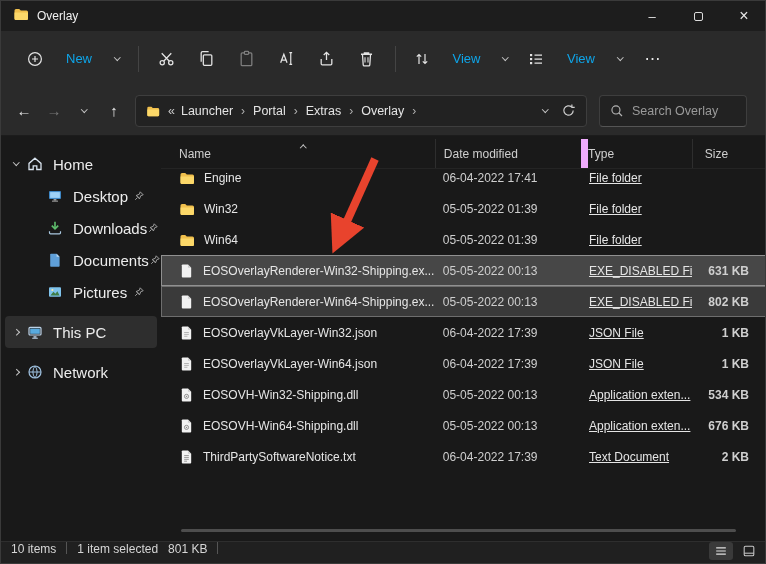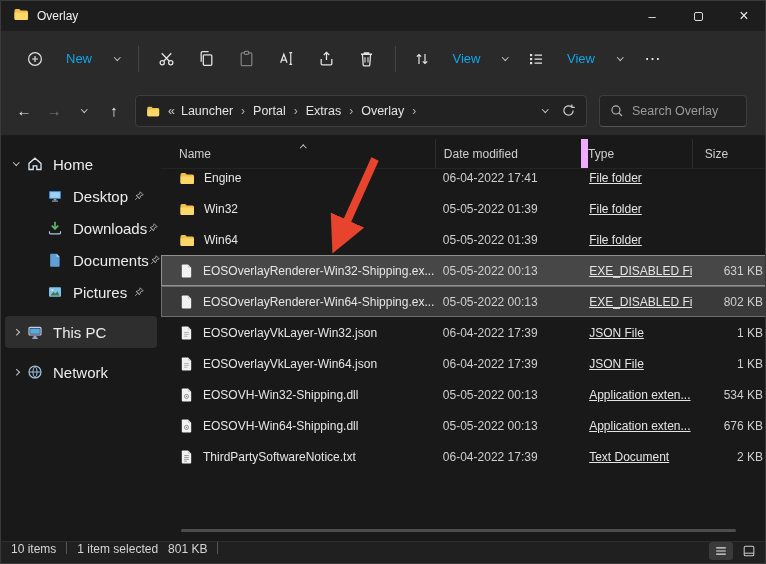--- a/index.html
+++ b/index.html
@@ -62,21 +62,21 @@
   .hc.date{width:148px;padding-left:8px;border-left:1px solid #2e2e2e;}
   .hc.type{width:112px;border-left:7px solid #f0abfc;}
   .hc.size{width:76px;padding-left:12px;border-left:1px solid #2e2e2e;}
   .sortcaret{position:absolute;left:140px;top:4px;}
   .rows{position:absolute;left:0;top:26px;width:606px;}
   .row{display:flex;align-items:center;height:31px;font-size:12px;color:#e6e6e6;overflow:hidden;}
   .cell{white-space:nowrap;overflow:hidden;}
   .cell.name{width:277px;padding-left:18px;display:flex;align-items:center;gap:9px;}
   .cell.date{width:148px;padding-left:8px;color:#cfcfcf;}
   .cell.type{width:112px;padding-left:8px;color:#e5e5e5;text-decoration:underline;}
-  .cell.size{width:76px;padding-right:4px;text-align:right;color:#cfcfcf;}
+  .cell.size{width:76px;padding-right:18px;text-align:right;color:#cfcfcf;font-weight:bold;}
   .row.sel{background:#3a3a3a;box-shadow:inset 0 0 0 1px #6e6e6e;}
   .row.self{background:#474747;box-shadow:inset 0 0 0 1px #909090;}
   .ficon{flex:none;display:block;}
   
   .hscroll{position:absolute;left:20px;top:393px;width:555px;height:3px;background:#4d4d4d;border-radius:2px;}
   
   .statusbar{position:absolute;left:0;top:540px;width:766px;height:24px;background:#202020;border-top:1px solid #2e2e2e;display:flex;font-size:12px;color:#d6d6d6;padding-left:10px;gap:10px;}
   .sdiv{width:1px;height:12px;background:#555;}
   .status-right{margin-left:auto;display:flex;gap:4px;margin-right:6px;}
   .viewtoggle{width:24px;height:18px;display:flex;align-items:center;justify-content:center;border-radius:3px;}

